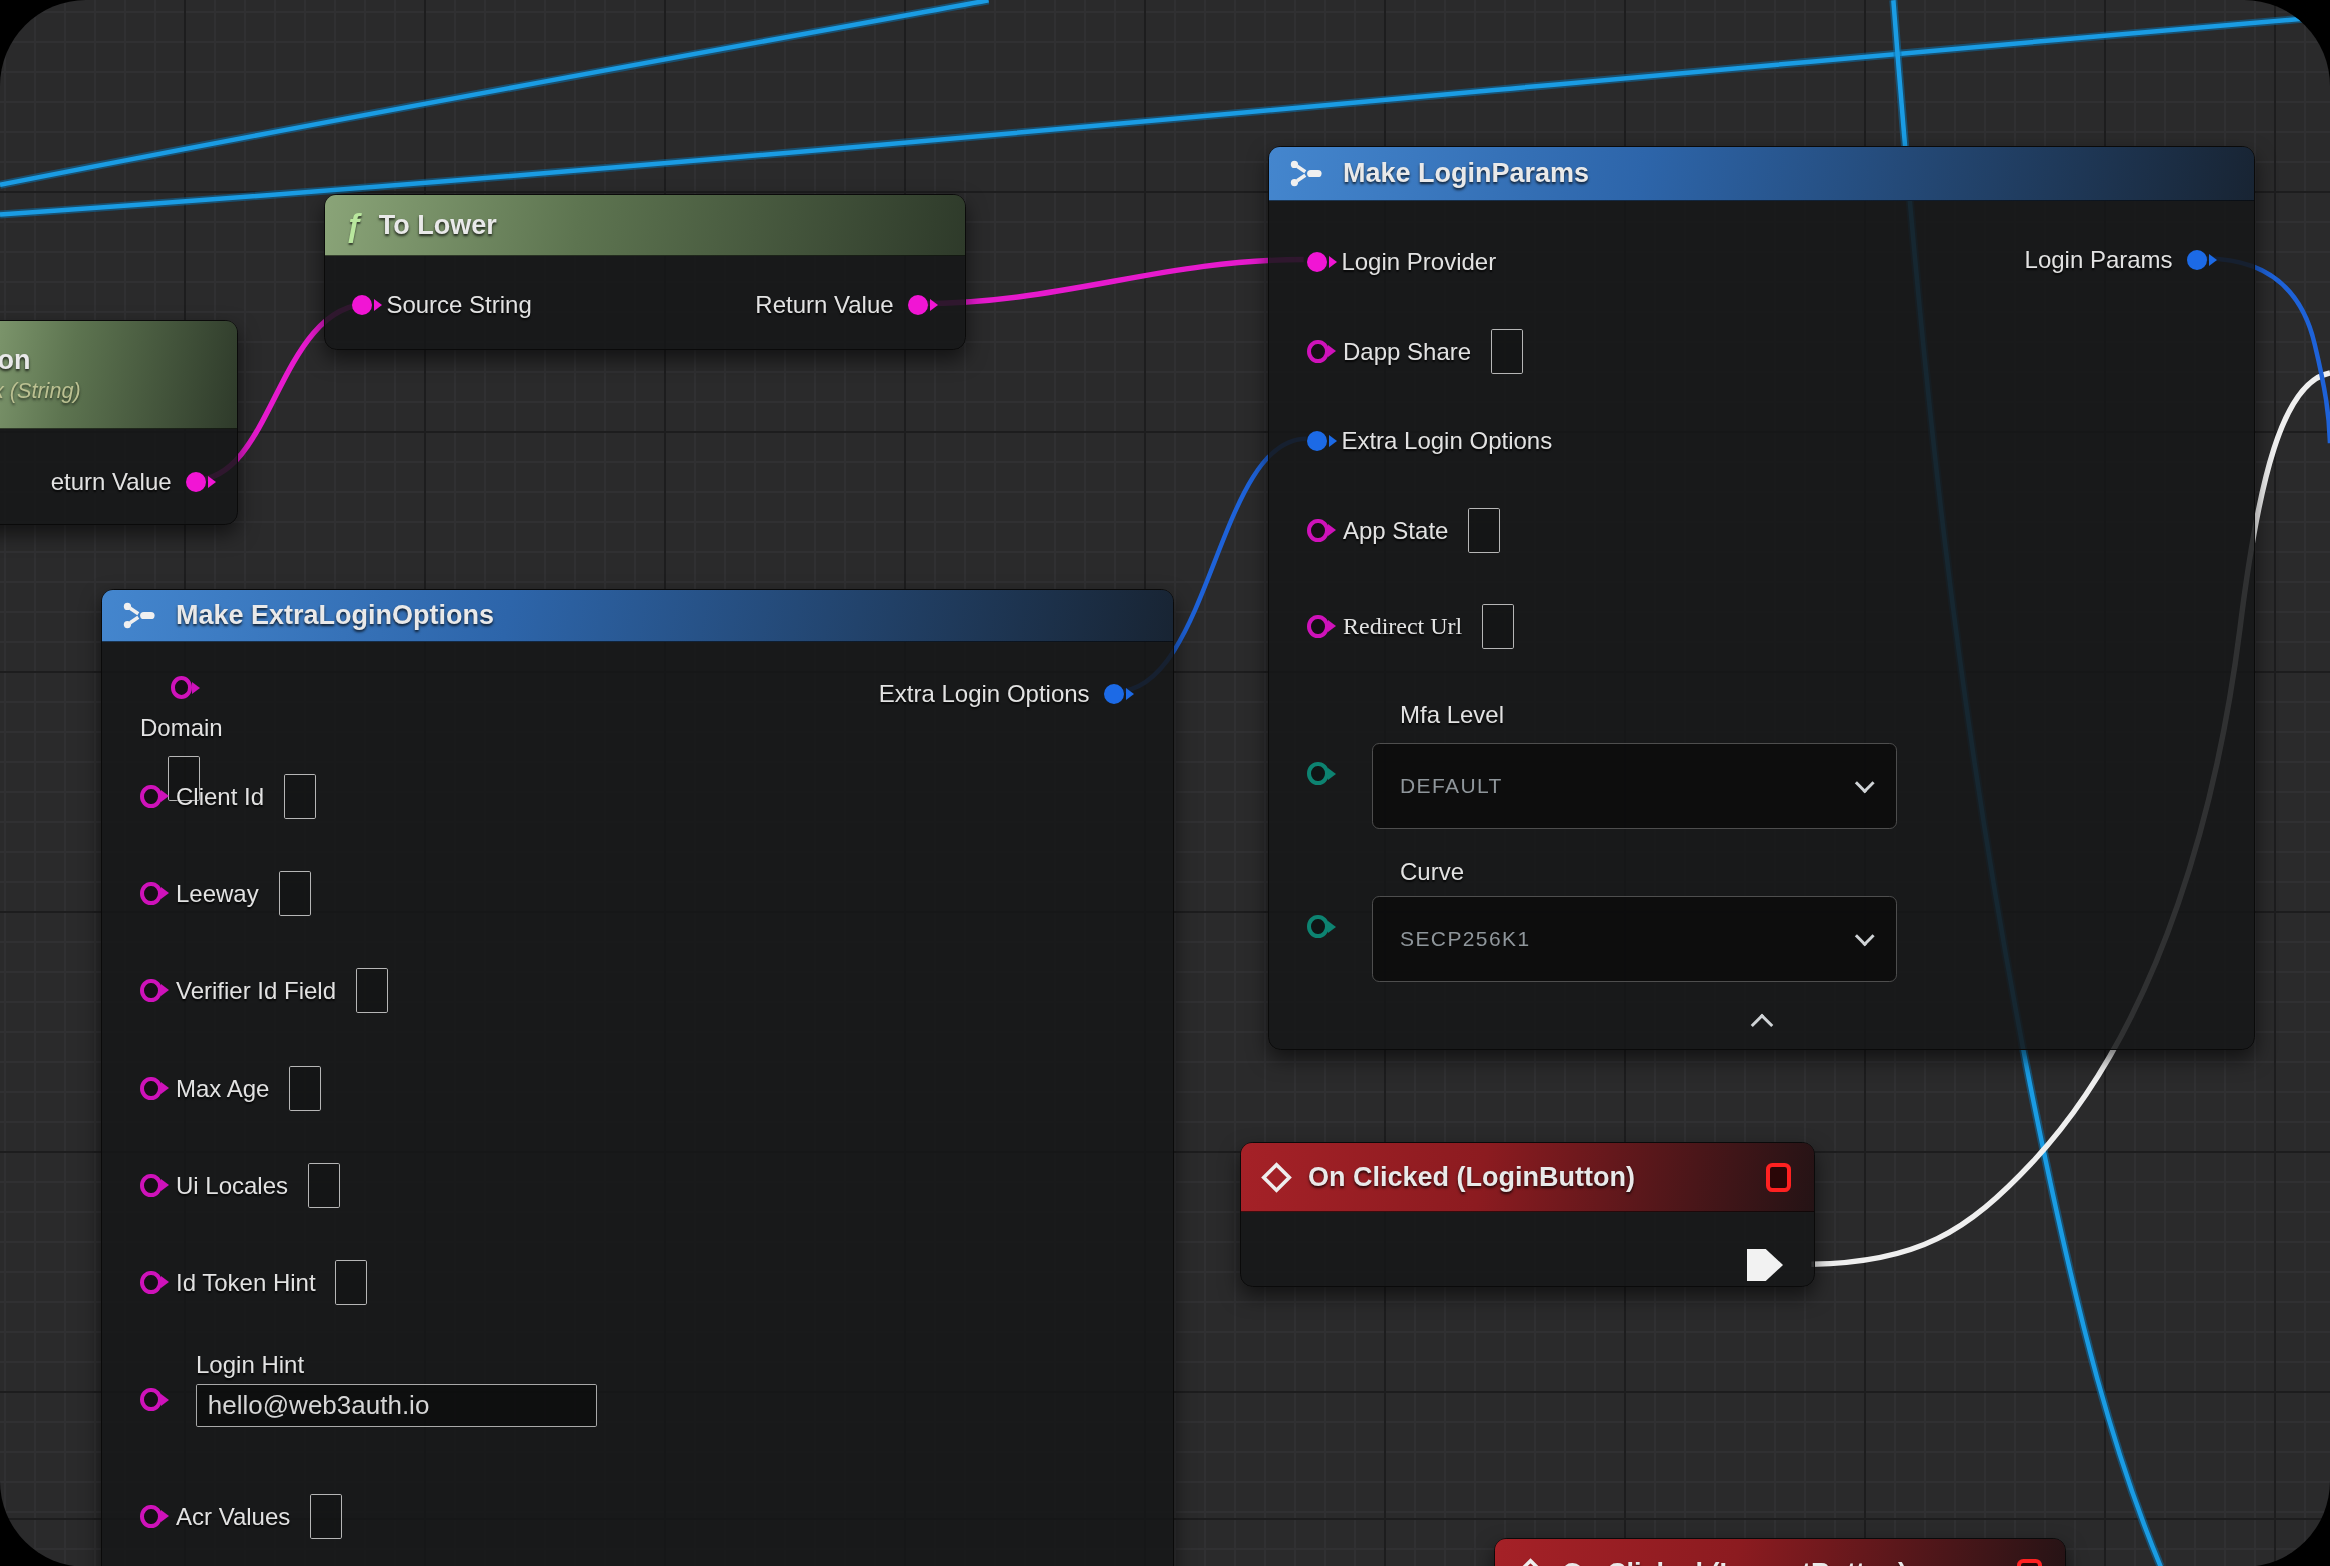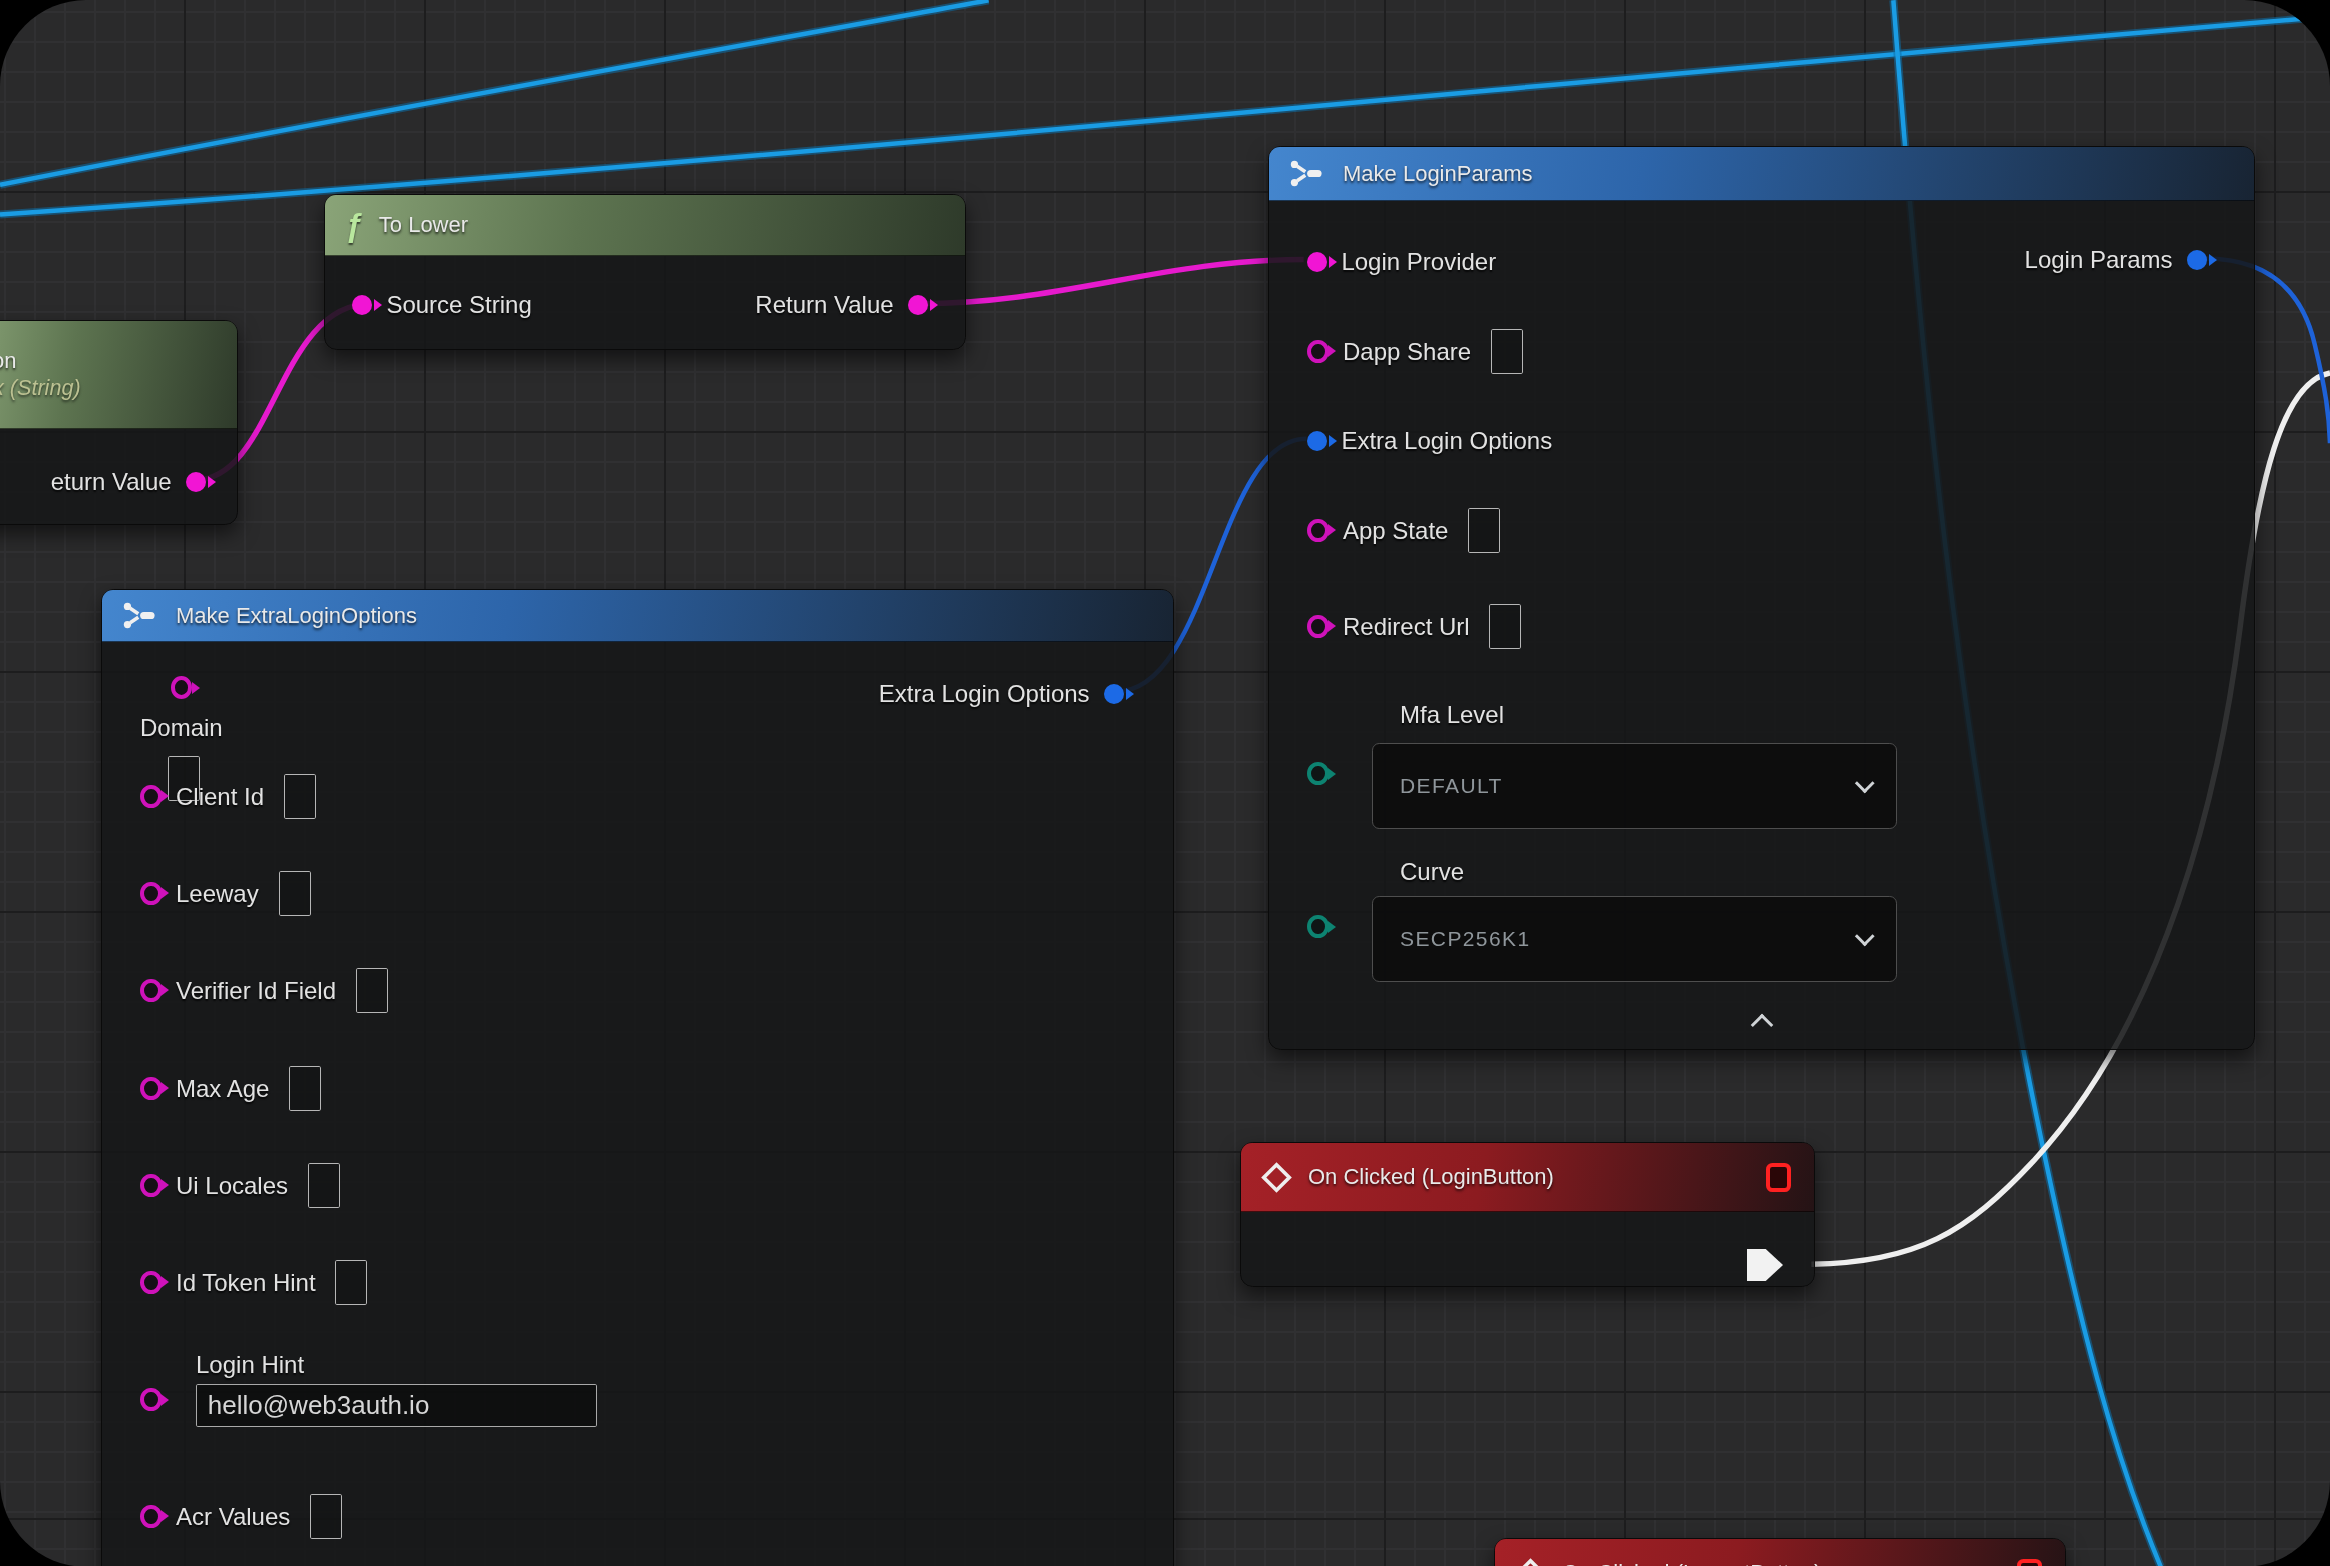--- a/index.html
+++ b/index.html
@@ -27,21 +27,21 @@
   }
   .node-header {
     position:relative; display:flex; align-items:center; gap:16px;
     padding:0 20px; border-radius:10.8px 10.8px 0 0;
     border-bottom:1.8px solid rgba(0,0,0,0.6);
   }
   .hdr-green  { background:linear-gradient(100deg,#8aa478 0%,#5d7450 40%,#2e3a2a 100%); }
   .hdr-blue   { background:linear-gradient(100deg,#4486ce 0%,#2d65aa 38%,#182433 100%); }
   .hdr-red    { background:linear-gradient(100deg,#a52127 0%,#8c1b20 42%,#241315 100%); }
   .node-title {
-    color:#e9e9e9; font-size:22px; font-weight:normal;
+    color:#e9e9e9; font-size:27px; font-weight:bold;
     text-shadow:0 1.8px 2.7px rgba(0,0,0,0.75); white-space:nowrap;
   }
   .node-subtitle { color:#bcc192; font-size:21.6px; font-style:italic;
     text-shadow:0 1.8px 2.7px rgba(0,0,0,0.6); }
   .fn-icon { color:#b9e79e; font-size:32px; font-style:italic; font-weight:bold;
     text-shadow:0 1.8px 1.8px rgba(0,0,0,0.6); }
 
   .pin-row { position:absolute; display:flex; align-items:center; gap:14.4px; height:47px; }
   .pin-row.right { flex-direction:row-reverse; }
   .pin-label { color:#e2e2e2; font-size:24px; font-weight:500;
@@ -226,21 +226,21 @@
     </div>
     <div class="pin-row" style="top:270px; left:38px;">
       <span class="pin blue filled"></span>
       <span class="pin-label">Extra Login Options</span>
     </div>
     <div class="pin-row" style="top:360px; left:38px;">
       <span class="pin magenta hollow"></span>
       <span class="pin-label">App State</span>
       <span class="strbox"></span>
     </div>
-    <div class="pin-row" style="top:456px; left:38px;">
+    <div class="pin-row" style="top:456px; left:38px;font-family:Liberation Serif, serif;">
       <span class="pin magenta hollow"></span>
       <span class="pin-label">Redirect Url</span>
       <span class="strbox"></span>
     </div>
 
     <div class="field-label" style="position:absolute; left:131px; top:554px;">Mfa Level</div>
     <span class="pin teal hollow" style="position:absolute; left:38px; top:615px;"></span>
     <div class="dropdown" style="left:103px; top:596px;">
       <span class="dropdown-value">DEFAULT</span>
       <span class="chev"></span>

